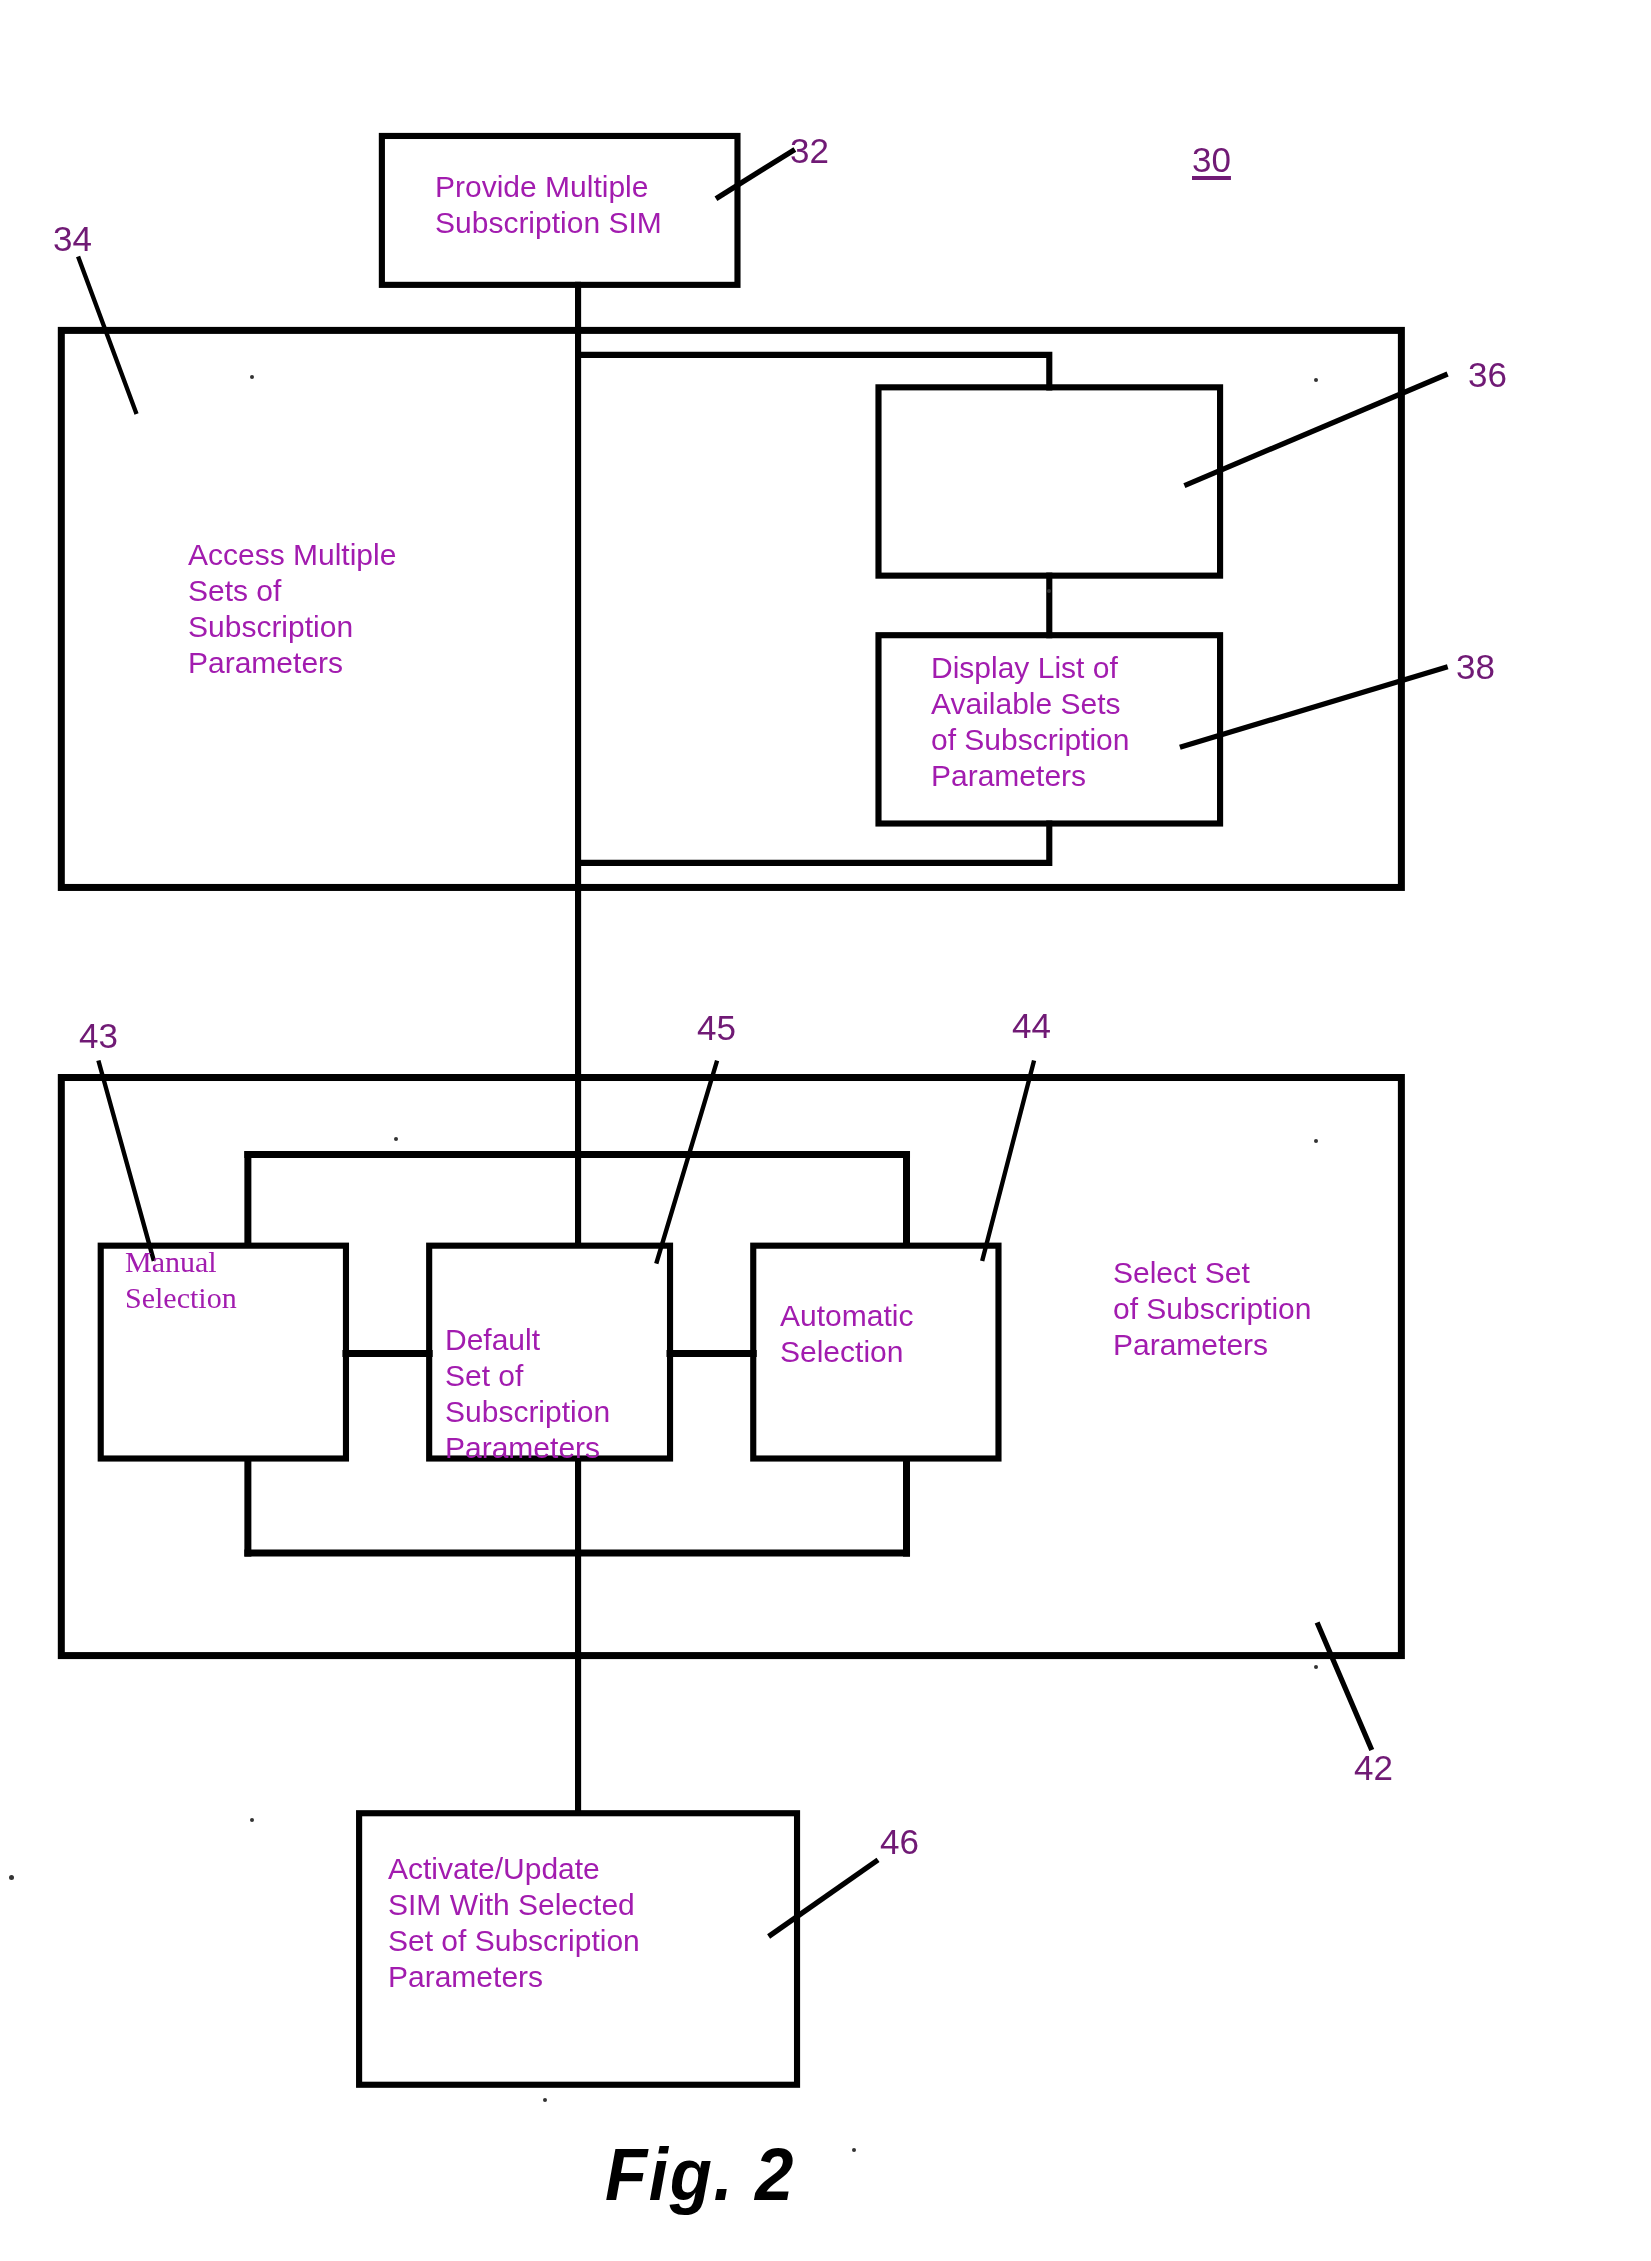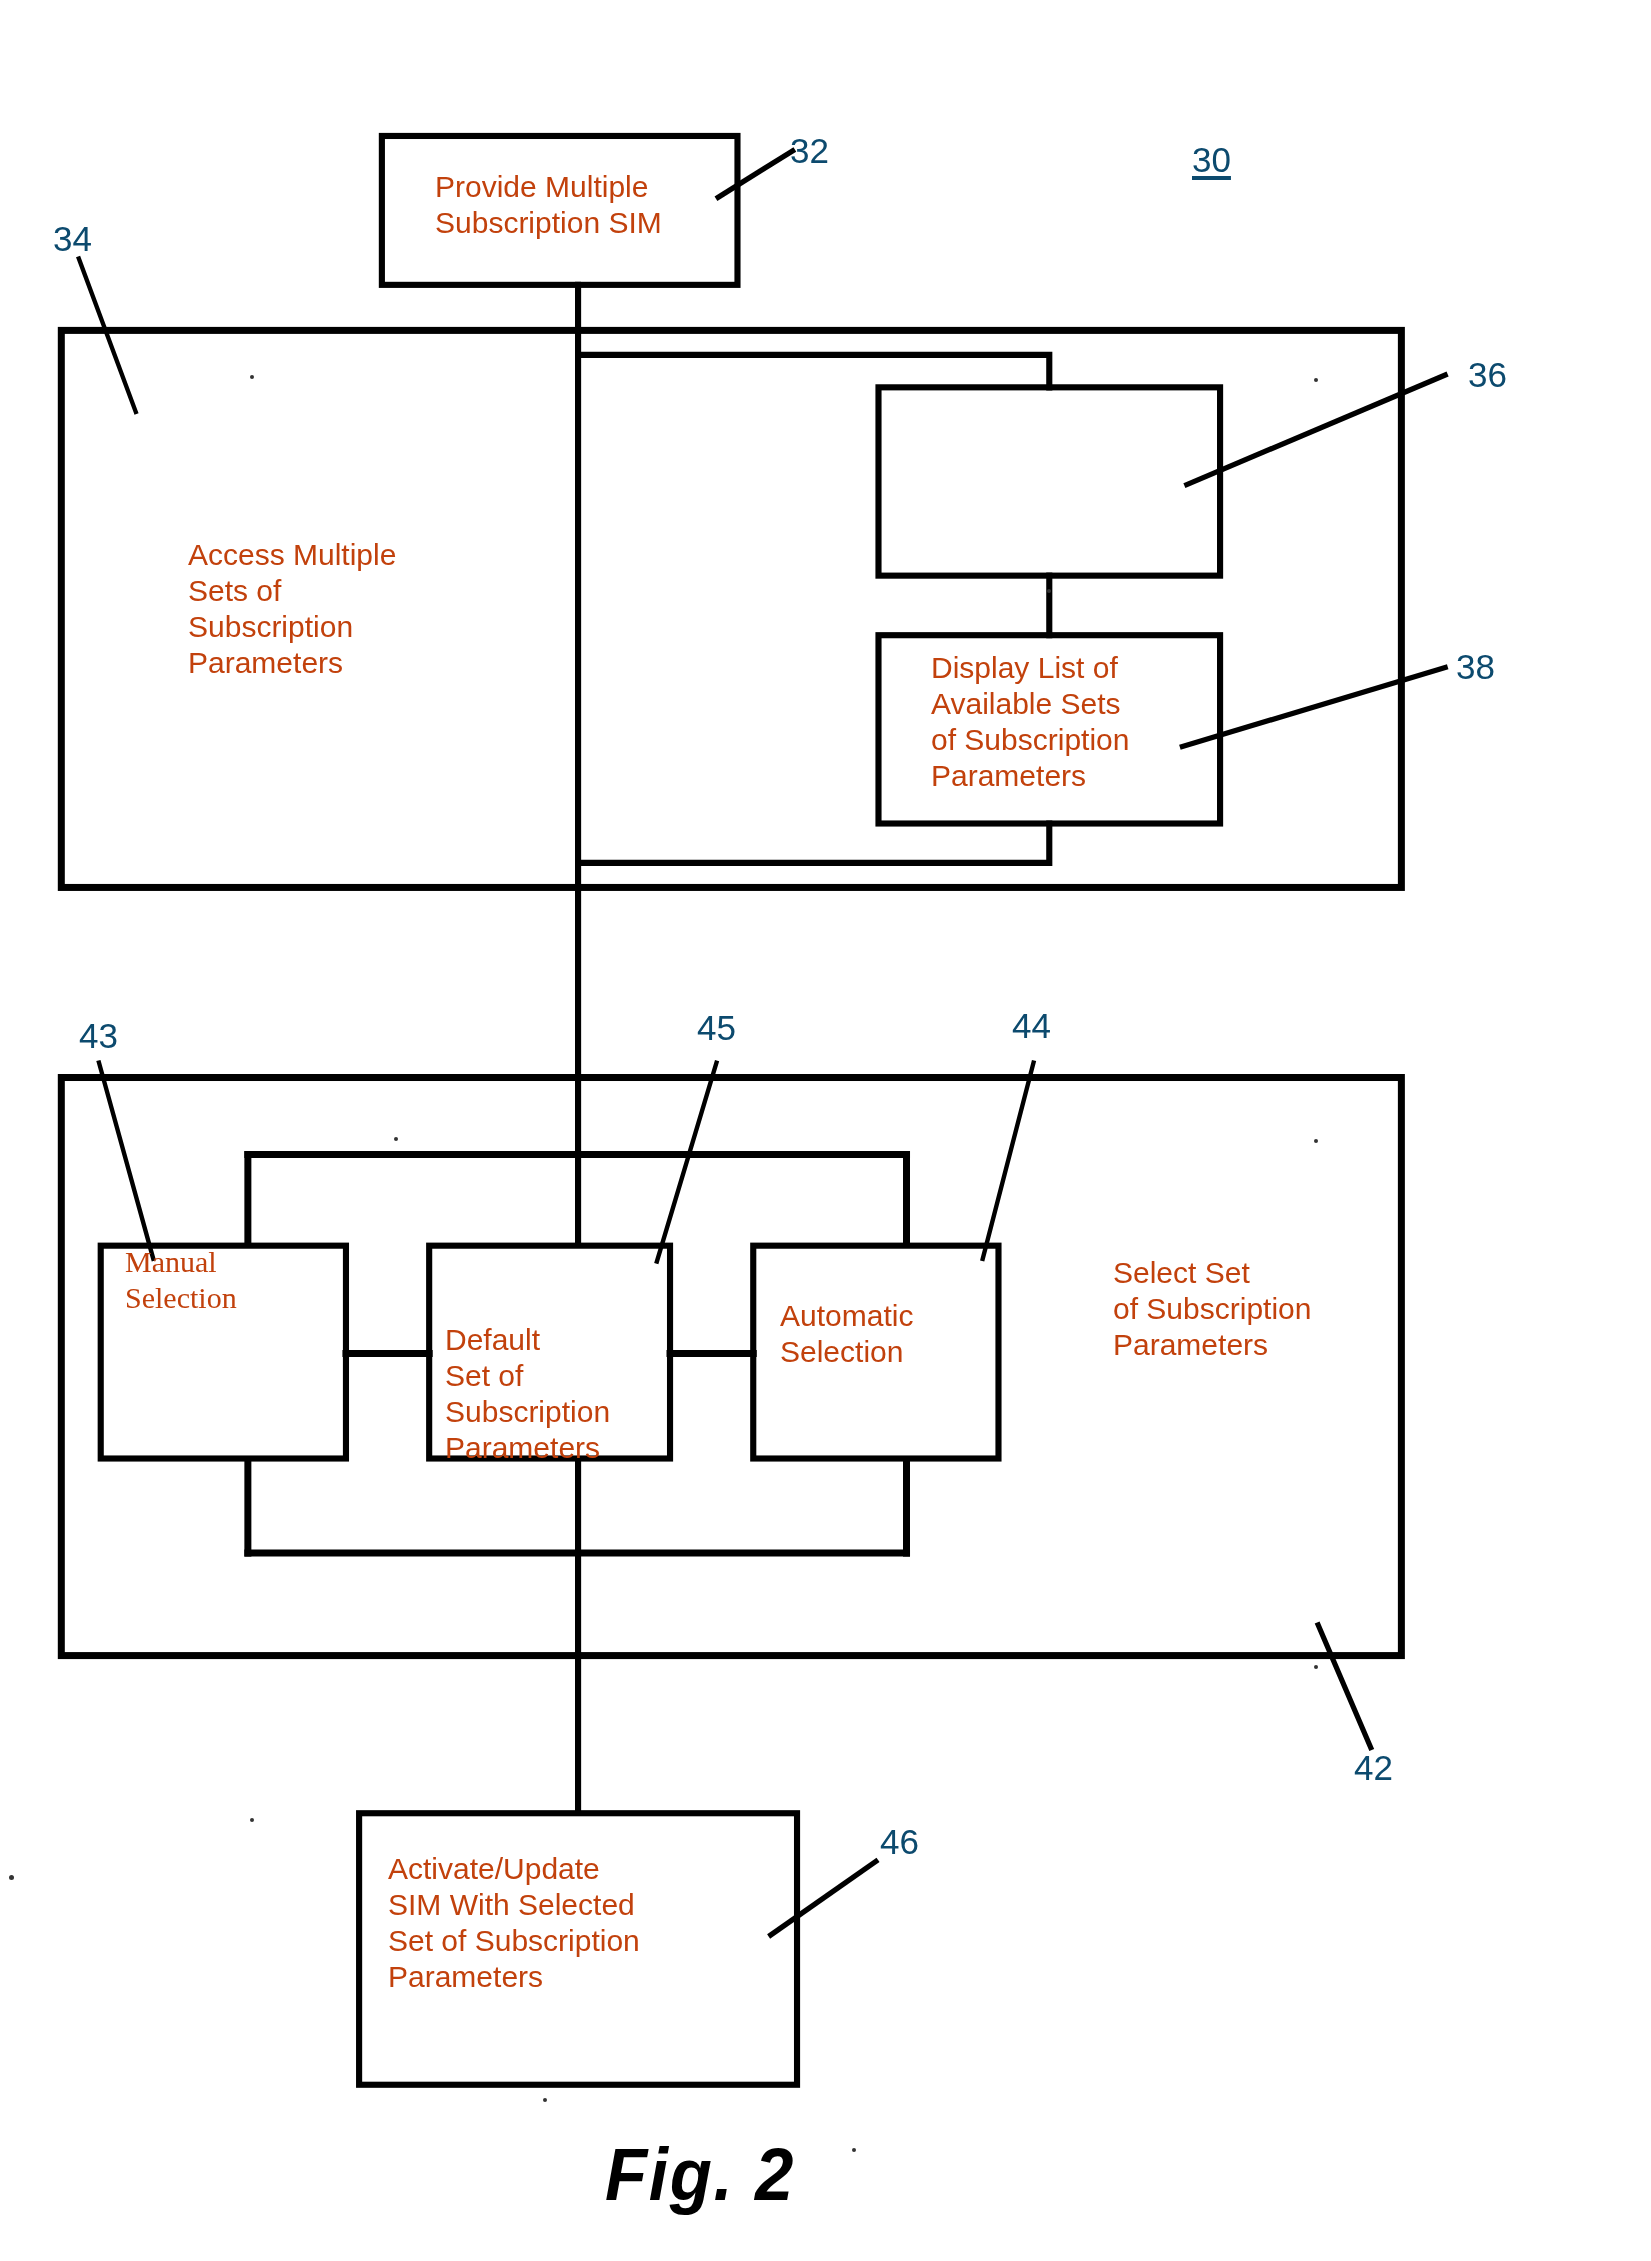--- a/index.html
+++ b/index.html
@@ -25,30 +25,30 @@
     left: 0; top: 0;
     width: 1651px;
     height: 2261px;
     display: block;
   }
   .box-label {
     position: absolute;
     font-family: "Liberation Sans", sans-serif;
     font-size: 30px;
     line-height: 36px;
-    color: #c2410c;
+    color: #a21caf;
     white-space: pre-line;
     letter-spacing: 0px;
   }
   .ref-num {
     position: absolute;
     font-family: "Liberation Sans", sans-serif;
     font-size: 35px;
     line-height: 39px;
-    color: #0c4a6e;
+    color: #701a75;
     white-space: nowrap;
     text-align: right;
   }
   .ref-num.underlined {
     text-decoration: underline;
     text-underline-offset: 4.4px;
     text-decoration-thickness: 3.5px;
   }
   .fig-caption {
     position: absolute;

